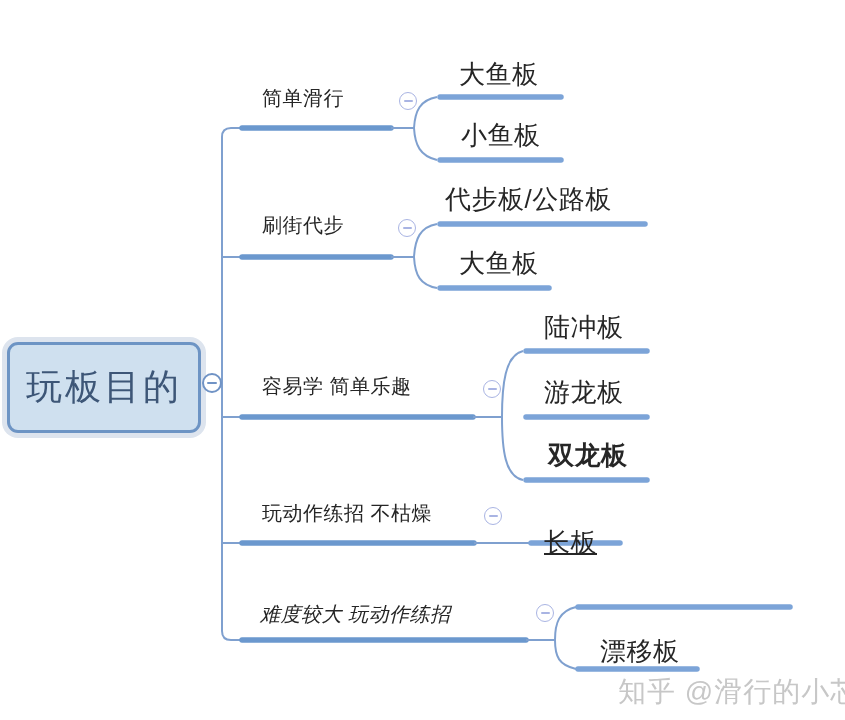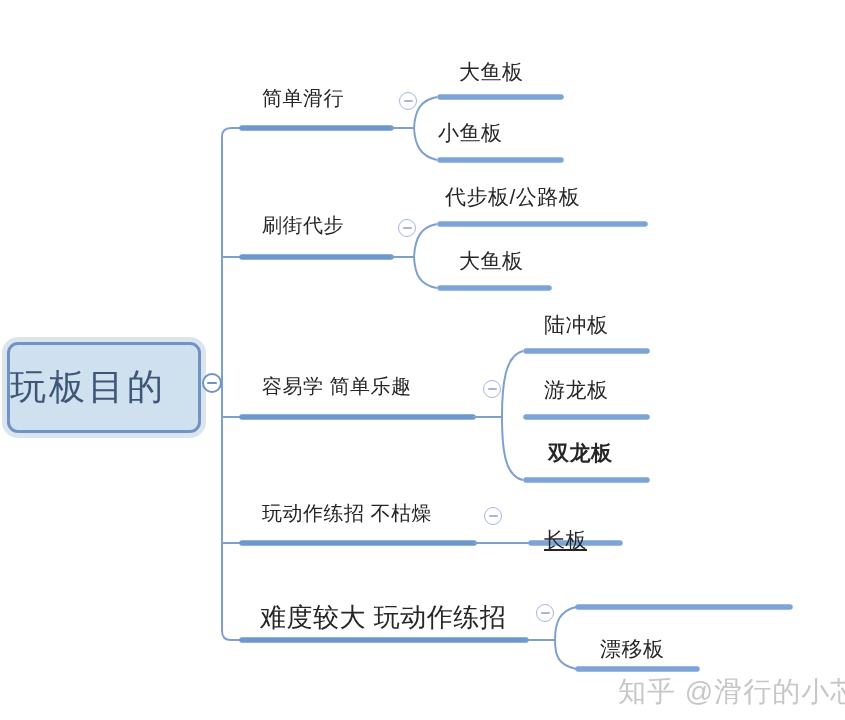--- a/index.html
+++ b/index.html
@@ -6,31 +6,31 @@
   #stage{
     position:relative;width:845px;height:720px;background:#ffffff;overflow:hidden;
     font-family:"Liberation Sans","DejaVu Sans",sans-serif;
   }
   #wires{position:absolute;left:0;top:0;width:845px;height:720px;}
   .thin{stroke:#7fa0cf;stroke-width:2;fill:none;}
   .pline{stroke:#6b98ce;stroke-width:5.5;fill:none;stroke-linecap:round;}
   .cline{stroke:#7ca4d8;stroke-width:5.5;fill:none;stroke-linecap:round;}
 
   .label{
-    position:absolute;color:#262626;font-size:21px;line-height:1.15;
+    position:absolute;color:#262626;font-size:26px;line-height:1.15;
     white-space:nowrap;letter-spacing:0.5px;cursor:default;
   }
   .plabel{font-size:20px;}
 
   
   .rootwrap{
     position:absolute;left:7px;top:342px;width:188px;height:85px;
     background:#cfe0ef;border:3px solid #6d94c4;border-radius:11px;
     box-shadow:0 0 0 5px #dde4ee;
-    display:flex;align-items:center;justify-content:flex-start;
+    display:flex;align-items:center;justify-content:center;
   }
   .rootwrap .rootlabel{
     color:#3d5677;font-size:36px;letter-spacing:3px;white-space:nowrap;
   }
 
   
   .collapse{
     position:absolute;width:18px;height:18px;border-radius:50%;
     background:#ffffff;box-sizing:border-box;
     display:flex;align-items:center;justify-content:center;
@@ -44,23 +44,23 @@
   .watermark{
     position:absolute;left:618px;top:673px;font-size:28px;color:#c7c7c7;
     letter-spacing:1px;white-space:nowrap;
   }
 
   
   .n-b1{left:262px;top:87px;}
   .n-b2{left:262px;top:214px;}
   .n-b3{left:262px;top:375px;}
   .n-b4{left:262px;top:502px;}
-  .n-b5{left:260px;top:603px;font-size:26px;}
+  .n-b5{left:260px;top:603px;font-size:20px;font-style:italic;}
   .n-b1c1{left:459px;top:60px;}
-  .n-b1c2{left:438px;top:121px;}
+  .n-b1c2{left:461px;top:121px;}
   .n-b2c1{left:445px;top:185px;}
   .n-b2c2{left:459px;top:249px;}
   .n-b3c1{left:544px;top:313px;}
   .n-b3c2{left:544px;top:378px;}
   .n-b3c3{left:548px;top:441px;font-weight:bold;}
   .n-b4c1{left:544px;top:528px;text-decoration:underline;}
   .n-b5c1{left:597px;top:569px;}
   .n-b5c2{left:600px;top:637px;font-family:Liberation Serif, serif;}
 
   

